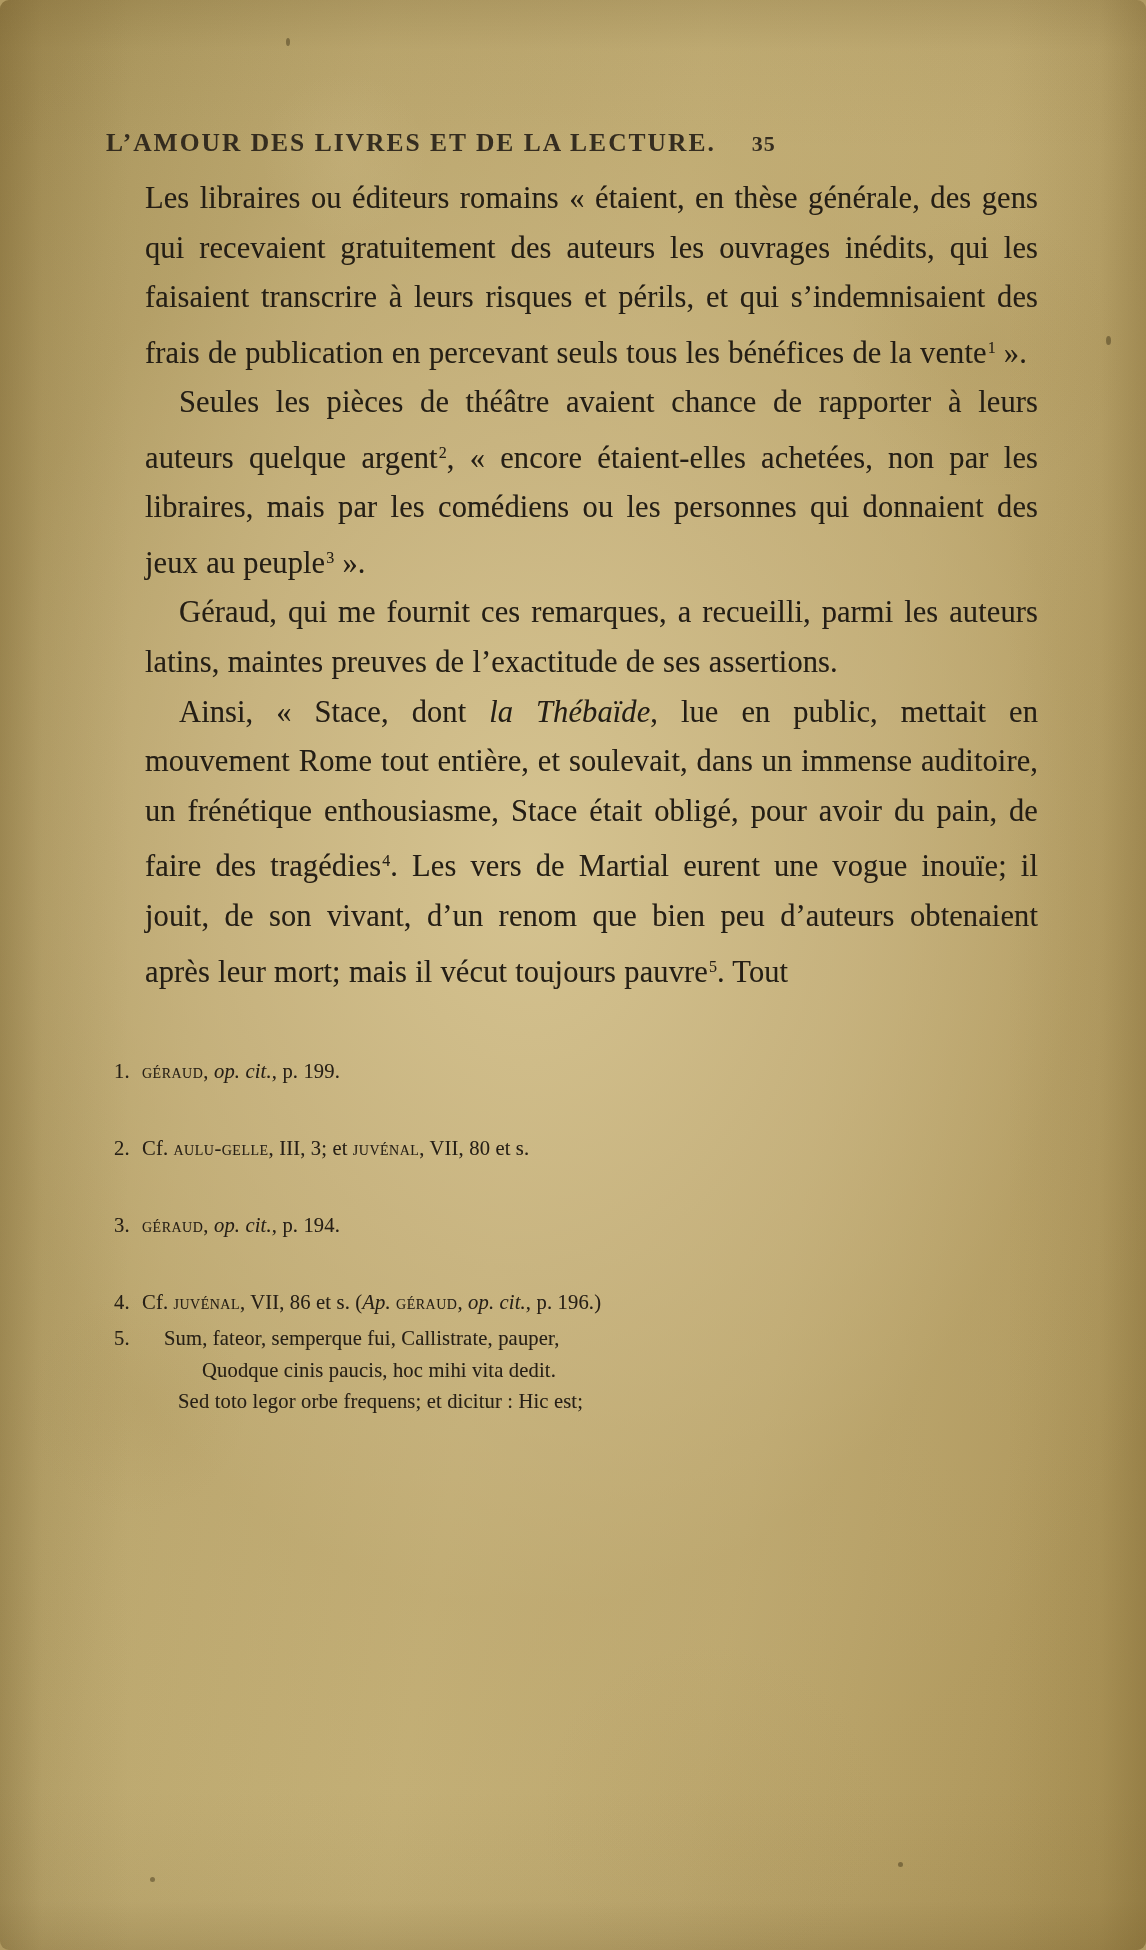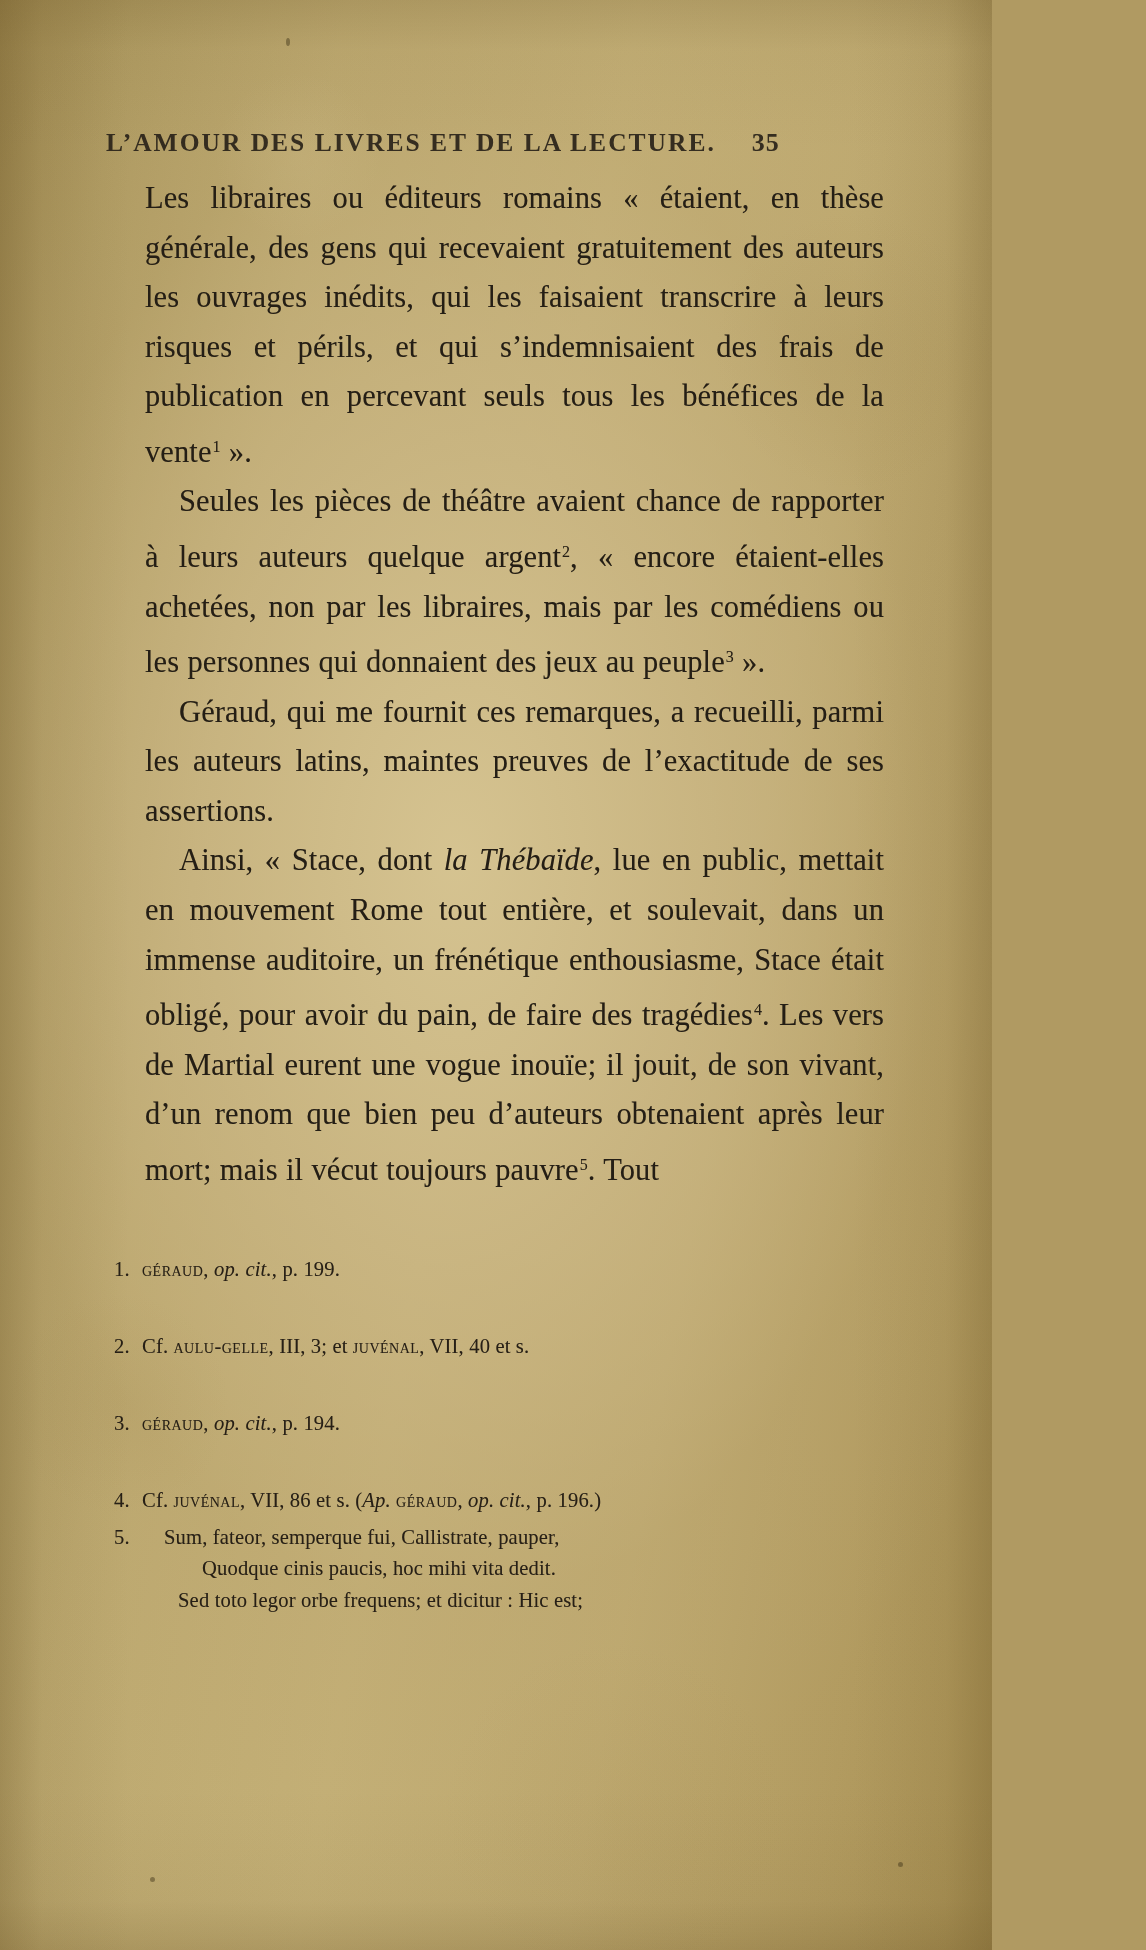--- a/index.html
+++ b/index.html
@@ -10,37 +10,38 @@
     width: 1146px;
     height: 1950px;
     overflow: hidden;
     background: #b09a62;
     font-family: "Liberation Serif", "DejaVu Serif", serif;
   }
 
   
   #page {
     position: relative;
-    width: 992px;
+    width: 1146px;
     height: 1950px;
     background:
       radial-gradient(ellipse 78% 62% at 46% 44%,
           rgba(214,196,146,0.95) 0%,
           rgba(203,183,133,0.72) 34%,
           rgba(186,164,110,0.30) 62%,
           rgba(168,145,88,0.02) 84%),
       linear-gradient(100deg,
           #a08a52 0%,
           #ae9a61 10%,
           #bda970 26%,
           #c4b077 48%,
           #bfaa71 68%,
           #b29b60 86%,
           #a68e51 100%);
     overflow: hidden;
+    border-radius: 9px;
   }
   
   #page::before {
     content: "";
     position: absolute;
     inset: 0;
     background:
       linear-gradient(to right, rgba(110,88,40,0.34) 0px, rgba(110,88,40,0.10) 42px, rgba(110,88,40,0) 130px),
       linear-gradient(to left,  rgba(110,88,40,0.30) 0px, rgba(110,88,40,0.08) 46px, rgba(110,88,40,0) 140px),
       linear-gradient(to bottom, rgba(110,88,40,0.22) 0px, rgba(110,88,40,0.05) 50px, rgba(110,88,40,0) 150px),
@@ -79,21 +80,21 @@
   }
   .runhead .title {
     font-size: 25.5px;
     letter-spacing: 2.0px;
     font-weight: 600;
     text-transform: uppercase;
     white-space: nowrap;
     opacity: 0.93;
   }
   .runhead .folio {
-    font-size: 26px;
+    font-size: 22px;
     font-weight: 600;
     margin-left: 36px;
     letter-spacing: 1px;
     opacity: 0.93;
   }
 
   
   .body-block {
     margin-top: 16px;
     color: #241e15;
@@ -218,21 +219,21 @@
 
     <div class="footnotes">
 
       <div class="fnote">
         <span class="num">1.</span>
         <span class="txt"><span class="sc">Géraud</span><span>, </span><i>op. cit.</i><span>, p. 199.</span></span>
       </div>
 
       <div class="fnote">
         <span class="num">2.</span>
-        <span class="txt"><span>Cf. </span><span class="sc">Aulu-Gelle</span><span>, III, 3; et </span><span class="sc">Juvénal</span><span>, VII, 40 et s.</span></span>
+        <span class="txt"><span>Cf. </span><span class="sc">Aulu-Gelle</span><span>, III, 3; et </span><span class="sc">Juvénal</span><span>, VII, 80 et s.</span></span>
       </div>
 
       <div class="fnote">
         <span class="num">3.</span>
         <span class="txt"><span class="sc">Géraud</span><span>, </span><i>op. cit.</i><span>, p. 194.</span></span>
       </div>
 
       <div class="fnote">
         <span class="num">4.</span>
         <span class="txt"><span>Cf. </span><span class="sc">Juvénal</span><span>, VII, 86 et s. (</span><i>Ap.</i><span> </span><span class="sc">Géraud</span><span>, </span><i>op. cit.</i><span>, p. 196.)</span></span>

